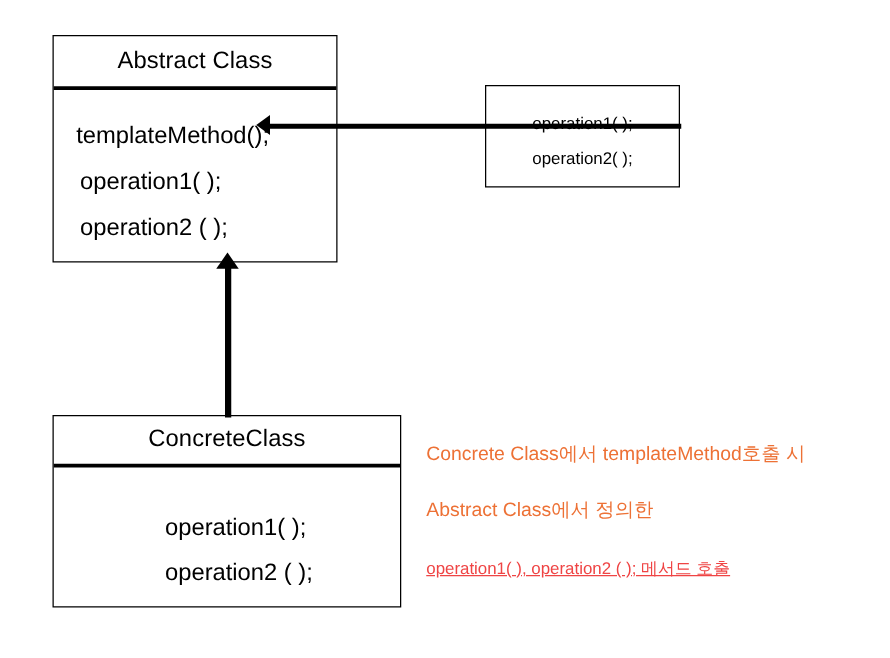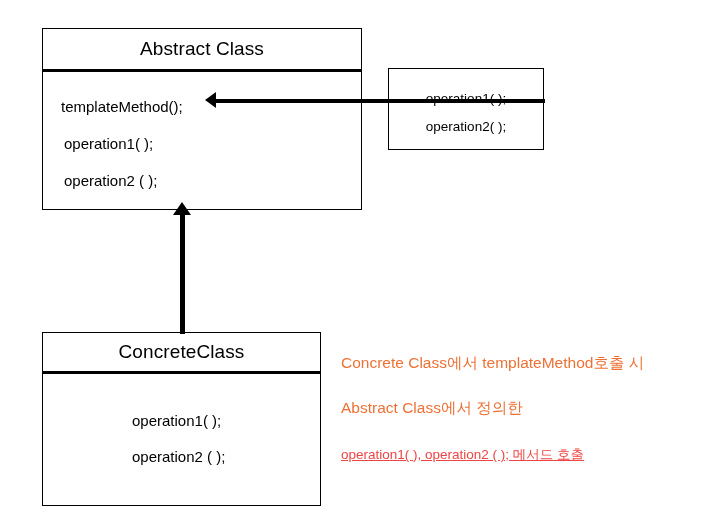--- a/index.html
+++ b/index.html
@@ -39,32 +39,32 @@
   }
   .uml-body {
     position: absolute;
     left: 0;
     right: 0;
     bottom: 0;
     box-sizing: border-box;
   }
   .uml-member {
     position: absolute;
-    font-size: 15px;
+    font-size: 19px;
     white-space: nowrap;
     color: #000000;
   }
 
   
-  #abstract-class-box { left: 42px; top: 28px; width: 320px; height: 182px; }
+  #abstract-class-box { left: 42px; top: 28px; width: 228px; height: 182px; }
   #abstract-class-box .uml-title { top: 0; height: 43px; }
   #abstract-class-box .uml-body  { top: 43px; }
 
   
-  #concrete-class-box { left: 42px; top: 332px; width: 279px; height: 174px; }
+  #concrete-class-box { left: 42px; top: 332px; width: 279px; height: 154px; }
   #concrete-class-box .uml-title { top: 0; height: 41px; }
   #concrete-class-box .uml-body  { top: 41px; }
 
   
   #note-box {
     position: absolute;
     left: 388px;
     top: 68px;
     width: 156px;
     height: 82px;

